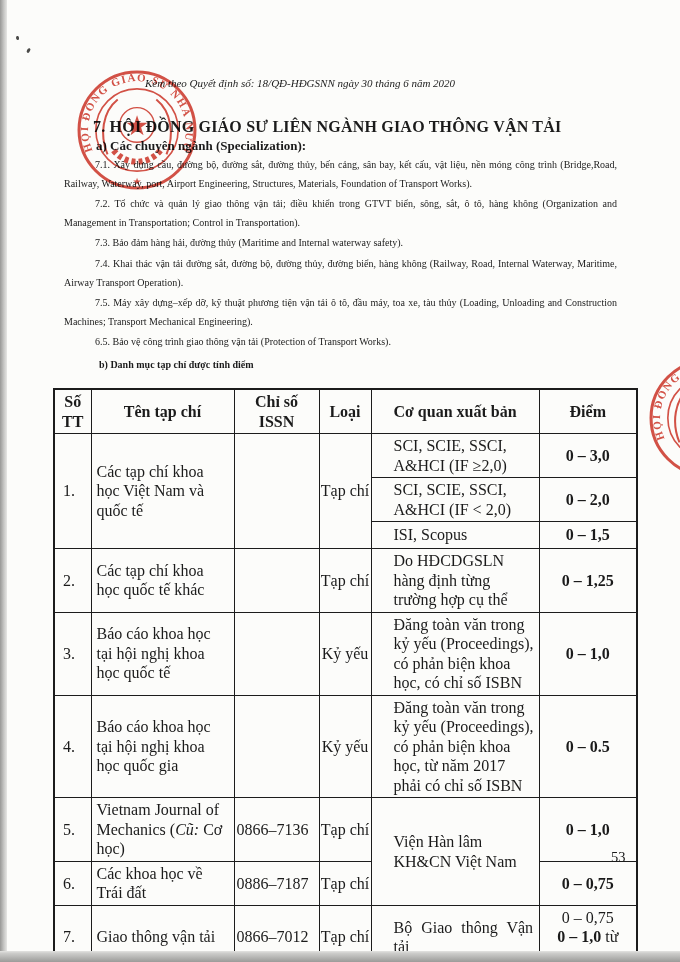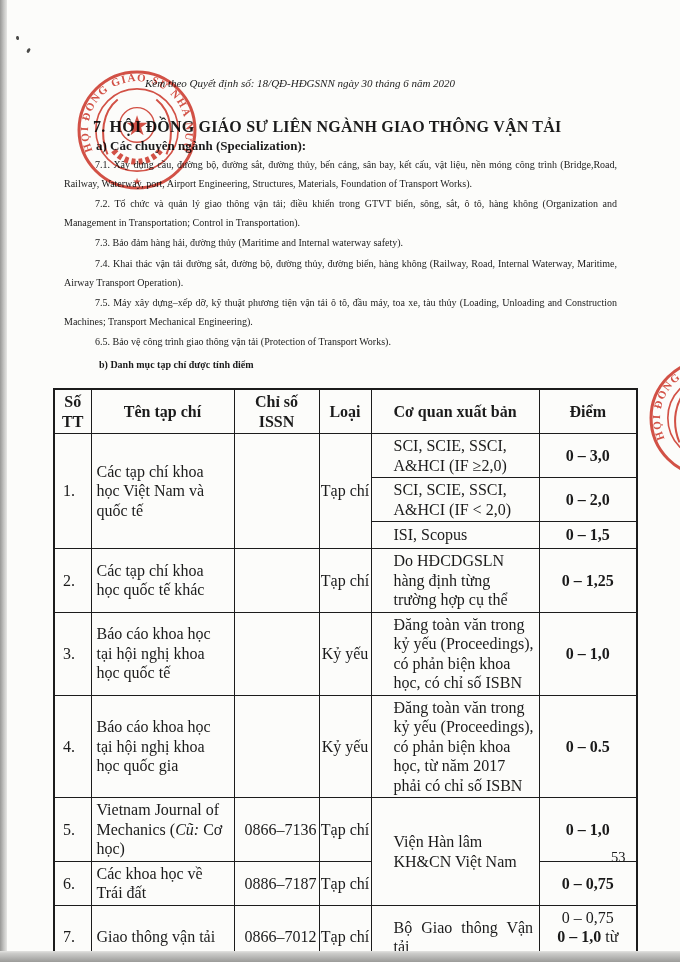--- a/index.html
+++ b/index.html
@@ -33,21 +33,21 @@
   
   .journal-table{
     position:absolute;left:53px;top:388px;width:583px;z-index:2;
     border-collapse:collapse;table-layout:fixed;
     font-size:16px;line-height:1.22;border:2px solid #1c1c1c;
   }
   .journal-table th,.journal-table td{border:1px solid #1c1c1c;padding:2px 5px;vertical-align:middle;overflow:hidden;}
   .journal-table th{font-weight:bold;text-align:center;padding:2px 2px;}
   td.stt{padding-left:8px;}
   td.name{}
-  td.issn{text-align:right;padding:2px 2px;}
+  td.issn{text-align:left;padding:2px 2px;}
   td.type{text-align:center;padding:2px 1px;}
   td.org{padding-left:22px;}
   td.org-wide{word-spacing:5px;}
   td.score{font-weight:bold;text-align:center;}
   tr.hrow{height:38px;} tr.r1a{height:44px;} tr.r1b{height:42px;} tr.r1c{height:27px;}
   tr.r2{height:59px;} tr.r3{height:64px;} tr.r4{height:68px;}
   tr.r5{height:39px;} tr.r6{height:31px;} tr.r7{height:36px;}
   tr.r7 td.score{font-weight:normal;}
   tr.r7 td.score b{font-weight:bold;}
 

